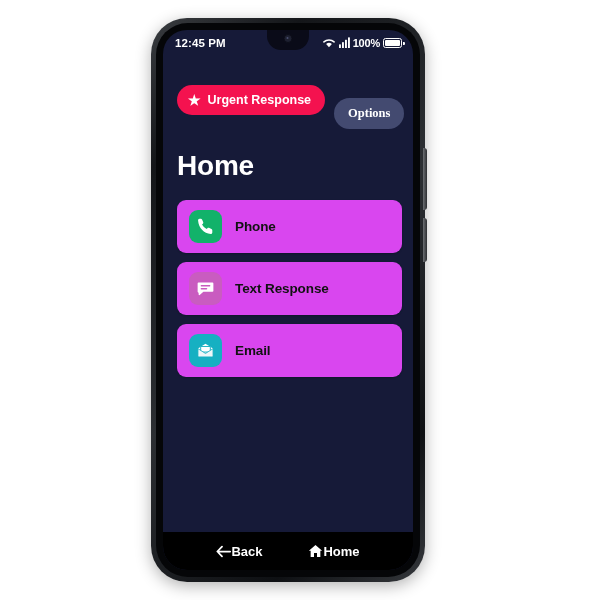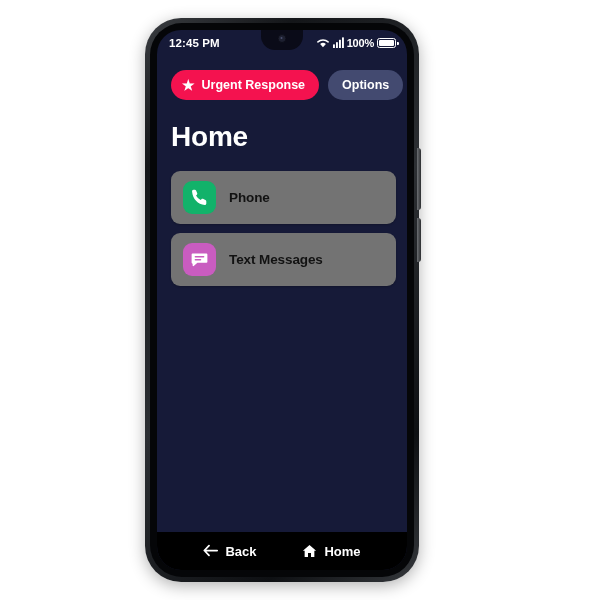--- a/index.html
+++ b/index.html
@@ -15,21 +15,21 @@
   #stage {
     position: relative;
     width: 600px;
     height: 600px;
     background: #ffffff;
   }
 
   
   .phone-device {
     position: absolute;
-    left: 145px;
+    left: 151px;
     top: 18px;
     width: 274px;
     height: 564px;
     border-radius: 36px;
     background: linear-gradient(135deg, #3a3d41 0%, #141619 18%, #2c2f33 50%, #0e1013 82%, #35383c 100%);
     box-shadow: 0 4px 16px rgba(0,0,0,0.30);
     padding: 0;
     box-sizing: border-box;
   }
   .phone-inner-bezel {
@@ -184,23 +184,24 @@
     color: #ffffff;
   }
   .btn-options {
     background: #434a70;
     color: #ffffff;
     border: none;
     border-radius: 999px;
     padding: 8px 14px;
     font-size: 12.5px;
     font-weight: bold;
-    font-family: Liberation Sans, sans-serif;
+    font-family: Liberation Serif, serif;
     cursor: pointer;
     white-space: nowrap;
+    margin-top: 28px;
   }
 
   
   .page-title {
     color: #ffffff;
     font-size: 28px;
     font-weight: bold;
     padding: 22px 0 0 14px;
     letter-spacing: -0.2px;
     line-height: 1.1;
@@ -210,21 +211,21 @@
   .list-wrap {
     padding: 18px 11px 0 14px;
     display: flex;
     flex-direction: column;
     gap: 9px;
   }
   .tile {
     display: flex;
     align-items: center;
     gap: 13px;
-    background: #737373;
+    background: #d946ef;
     border-radius: 9px;
     padding: 10px 12px;
     cursor: pointer;
     box-sizing: border-box;
     box-shadow: 0 1px 2px rgba(0,0,0,0.22);
   }
   .tile-label {
     font-size: 13.5px;
     font-weight: bold;
     color: #121212;
@@ -253,22 +254,21 @@
     height: 38px;
     background: #000000;
     display: flex;
     align-items: center;
     justify-content: center;
     gap: 34px;
     z-index: 25;
   }
   .nav-btn {
     display: flex;
-    align-items: flex-start;
-    gap: 7px;
+    align-items: center;
     color: #ffffff;
     font-size: 13px;
     font-weight: bold;
     cursor: pointer;
     background: none;
     border: none;
     font-family: "Liberation Sans", sans-serif;
   }
   .nav-btn svg { display: block; }
 </style>
@@ -338,25 +338,35 @@
         </div>
 
         <div class="tile">
           <span class="app-icon" style="background:#c95cc0">
             <svg width="21" height="21" viewBox="0 0 24 24">
               <path d="M4 5.2h16c.6 0 1 .45 1 1v8.6c0 .55-.4 1-1 1H9.6L5.4 19.4c-.5.42-1.25.06-1.25-.6V16.8H4c-.6 0-1-.45-1-1V6.2c0-.55.4-1 1-1z" fill="#ffffff"></path>
               <rect x="6.4" y="8.1" width="11.2" height="1.7" rx="0.85" fill="#c95cc0"></rect>
               <rect x="6.4" y="11.3" width="7.6" height="1.7" rx="0.85" fill="#c95cc0"></rect>
             </svg>
           </span>
-          <span class="tile-label">Text Messages</span>
+          <span class="tile-label">Text Response</span>
         </div>
 
 
 
+        <div class="tile">
+          <span class="app-icon" style="background:#16b0c2">
+            <svg width="21" height="21" viewBox="0 0 24 24">
+              <path d="M3.4 9.8 12 4.2l8.6 5.6v8.2c0 .7-.6 1.3-1.3 1.3H4.7c-.7 0-1.3-.6-1.3-1.3z" fill="#ffffff"></path>
+              <path d="M6.5 7.4h11v6.4h-11z" fill="#ffffff" stroke="#16b0c2" stroke-width="1.1"></path>
+              <path d="M3.4 9.9 12 15.4l8.6-5.5v8.1c0 .7-.6 1.3-1.3 1.3H4.7c-.7 0-1.3-.6-1.3-1.3z" fill="#eef7f9" stroke="#16b0c2" stroke-width="0.9" stroke-linejoin="round"></path>
+            </svg>
+          </span>
+          <span class="tile-label">Email</span>
+        </div>
 
 
       </div>
 
       <div class="bottom-nav">
         <button class="nav-btn">
           <span>
             <svg width="15" height="13" viewBox="0 0 18 14">
               <path d="M7.2 1.2 1.6 7l5.6 5.8M1.9 7H17" stroke="#ffffff" stroke-width="2.1" fill="none" stroke-linecap="round" stroke-linejoin="round"></path>
             </svg>

